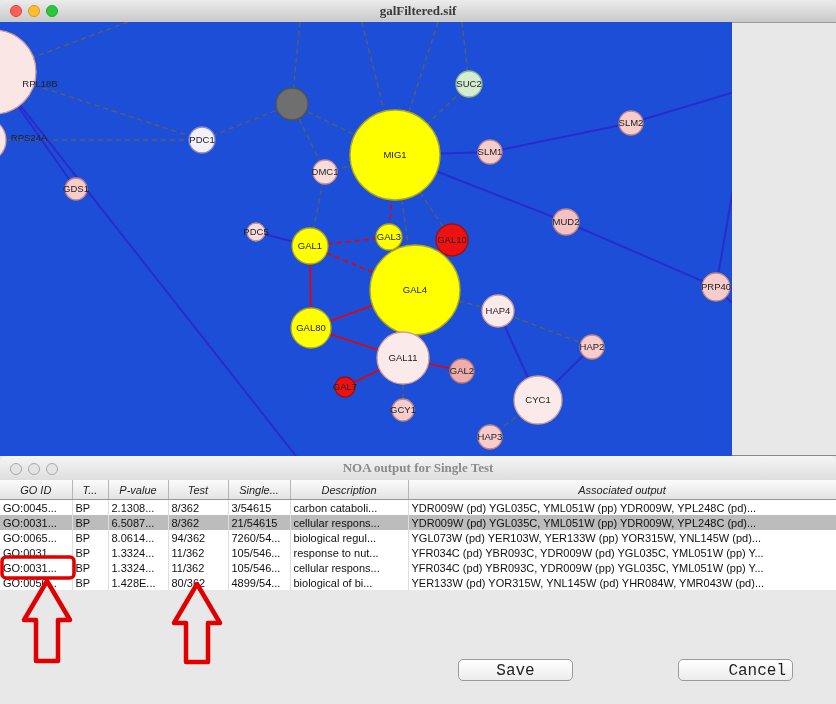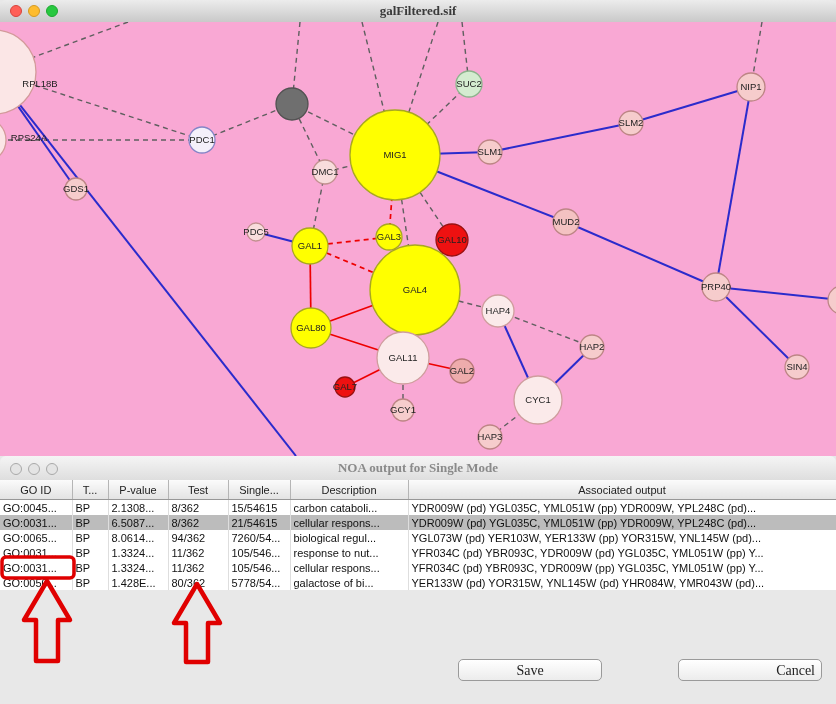--- a/index.html
+++ b/index.html
@@ -13,35 +13,35 @@
   .titlebar .title{font-size:13px;font-weight:bold;color:#3a3a3a;line-height:22px;}
   #bottom-window .titlebar{height:24px;background:linear-gradient(#f5f5f5,#dedede);}
   #bottom-window .titlebar .title{color:#8a8a8a;line-height:24px;}
   .lights{position:absolute;left:10px;top:5px;display:flex;gap:6px;}
   #bottom-window .lights{top:7px;}
   .light{width:12px;height:12px;border-radius:50%;box-sizing:border-box;}
   .light.red{background:#ff5f57;border:1px solid #d8433c;}
   .light.yellow{background:#febc2e;border:1px solid #d49a22;}
   .light.green{background:#28c840;border:1px solid #1da82f;}
   .light.gray{background:#e4e4e4;border:1px solid #a9a9a9;}
-  #graph-area{position:absolute;top:22px;left:0;width:836px;height:434px;background:#f9a8d4;overflow:hidden;}
+  #graph-area{position:absolute;top:22px;left:0;width:732px;height:434px;background:#1d4ed8;overflow:hidden;}
   #graph-svg text{font-family:"Liberation Sans",sans-serif;}
   #noa-table{border-collapse:collapse;table-layout:fixed;width:836px;background:#fff;
              font-size:11px;color:#111;}
   #noa-table th{height:19px;font-size:11px;font-weight:normal;color:#222;
                 background:linear-gradient(#fbfbfb,#e3e3e3);
                 border-right:1px solid #b5b5b5;border-bottom:1px solid #979797;
-                overflow:hidden;white-space:nowrap;padding:0 2px;}
+                overflow:hidden;white-space:nowrap;padding:0 2px;font-style:italic;}
   #noa-table td{height:15px;padding:0 3px;white-space:nowrap;overflow:hidden;
                 border-right:1px solid #dedede;}
   #noa-table tr.selected td{background:#bcbcbc;}
   #table-wrap{position:absolute;top:24px;left:0;width:836px;background:#fff;}
-  .mac-button{position:absolute;top:203px;width:144px;height:22px;border:1px solid #9a9a9a;
+  .mac-button{position:absolute;top:203px;width:115px;height:22px;border:1px solid #9a9a9a;
               border-radius:5px;background:linear-gradient(#ffffff,#ececec);
-              font-family:Liberation Serif, serif;font-size:14px;color:#222;
+              font-family:Liberation Mono, monospace;font-size:16px;color:#222;
               text-align:center;line-height:20px;cursor:default;}
   #save-button{left:458px;}
   #cancel-button{left:678px;text-align:right;}
   #annot-overlay{position:absolute;left:0;top:0;width:836px;height:704px;
                  pointer-events:none;z-index:50;}
   .annot{stroke:#e00000;fill:none;}
 </style>
 </head>
 <body>
 
@@ -160,21 +160,21 @@
   </div>
 </div>
 
 <div class="window" id="bottom-window">
   <div class="titlebar">
     <div class="lights">
       <span class="light gray"></span>
       <span class="light gray"></span>
       <span class="light gray"></span>
     </div>
-    <span class="title">NOA output for Single Mode</span>
+    <span class="title">NOA output for Single Test</span>
   </div>
 
   <div id="table-wrap">
     <table id="noa-table">
       <colgroup>
         <col style="width:72px">
           <col style="width:36px">
           <col style="width:60px">
         <col style="width:60px">
           <col style="width:62px">
@@ -191,21 +191,21 @@
           <th>Description</th>
           <th>Associated output</th>
         </tr>
       </thead>
       <tbody id="noa-tbody">
           <tr>
             <td>GO:0045...</td>
             <td>BP</td>
             <td>2.1308...</td>
             <td>8/362</td>
-            <td>15/54615</td>
+            <td>3/54615</td>
             <td>carbon cataboli...</td>
             <td>YDR009W (pd) YGL035C, YML051W (pp) YDR009W, YPL248C (pd)...</td>
           </tr>
           <tr class="selected">
             <td>GO:0031...</td>
             <td>BP</td>
             <td>6.5087...</td>
             <td>8/362</td>
             <td>21/54615</td>
             <td>cellular respons...</td>
@@ -236,22 +236,22 @@
             <td>11/362</td>
             <td>105/546...</td>
             <td>cellular respons...</td>
             <td>YFR034C (pd) YBR093C, YDR009W (pp) YGL035C, YML051W (pp) Y...</td>
           </tr>
           <tr>
             <td>GO:0050...</td>
             <td>BP</td>
             <td>1.428E...</td>
             <td>80/362</td>
-            <td>5778/54...</td>
-            <td>galactose of bi...</td>
+            <td>4899/54...</td>
+            <td>biological of bi...</td>
             <td>YER133W (pd) YOR315W, YNL145W (pd) YHR084W, YMR043W (pd)...</td>
           </tr>
         </tbody>
     </table>
   </div>
 
   <button class="mac-button" id="save-button">Save</button>
   <button class="mac-button" id="cancel-button">Cancel</button>
 </div>
 

